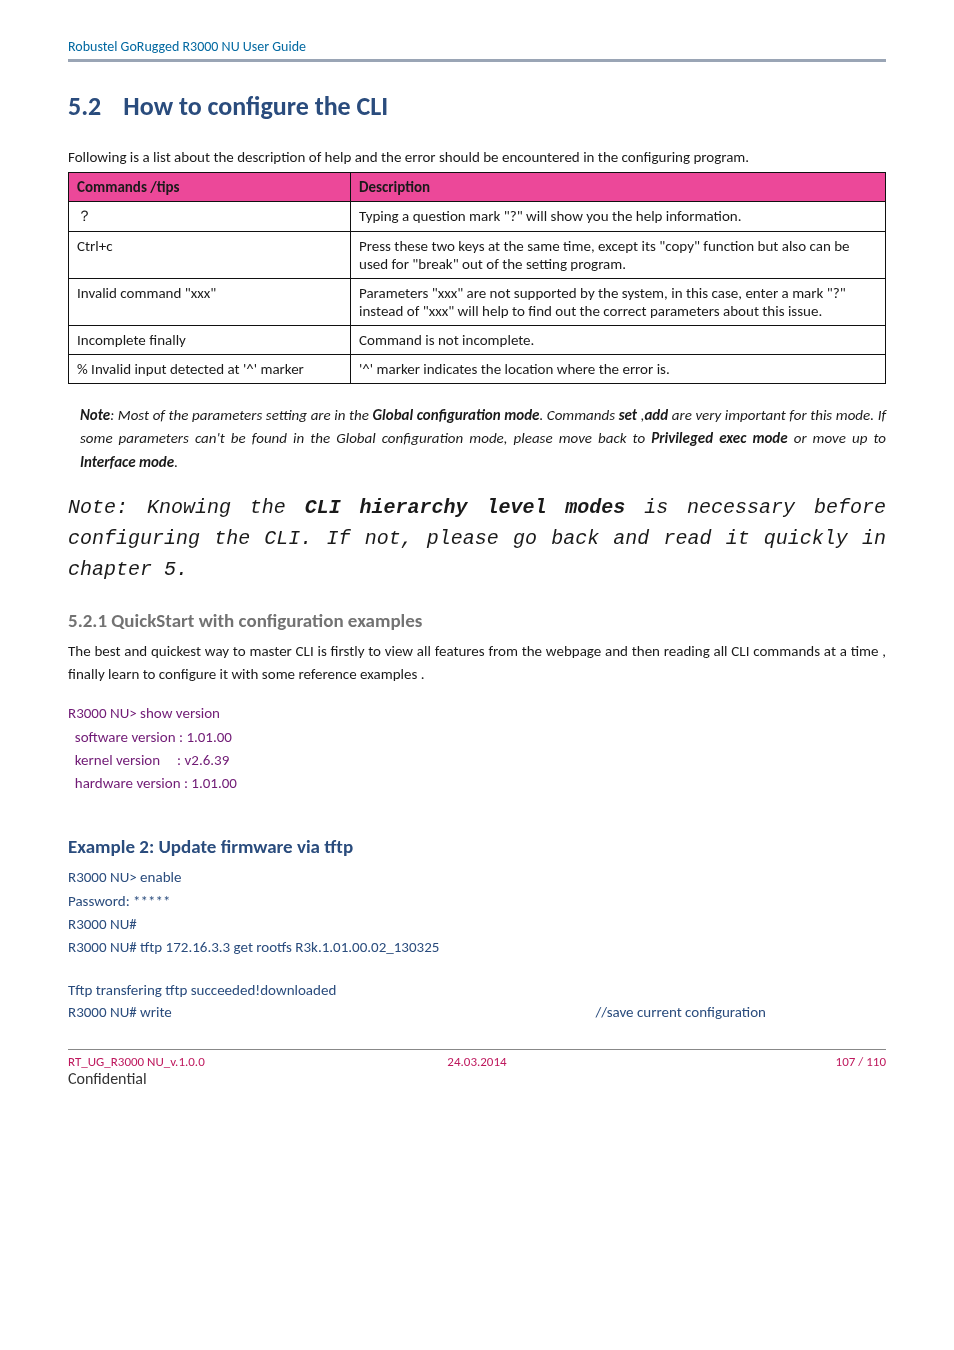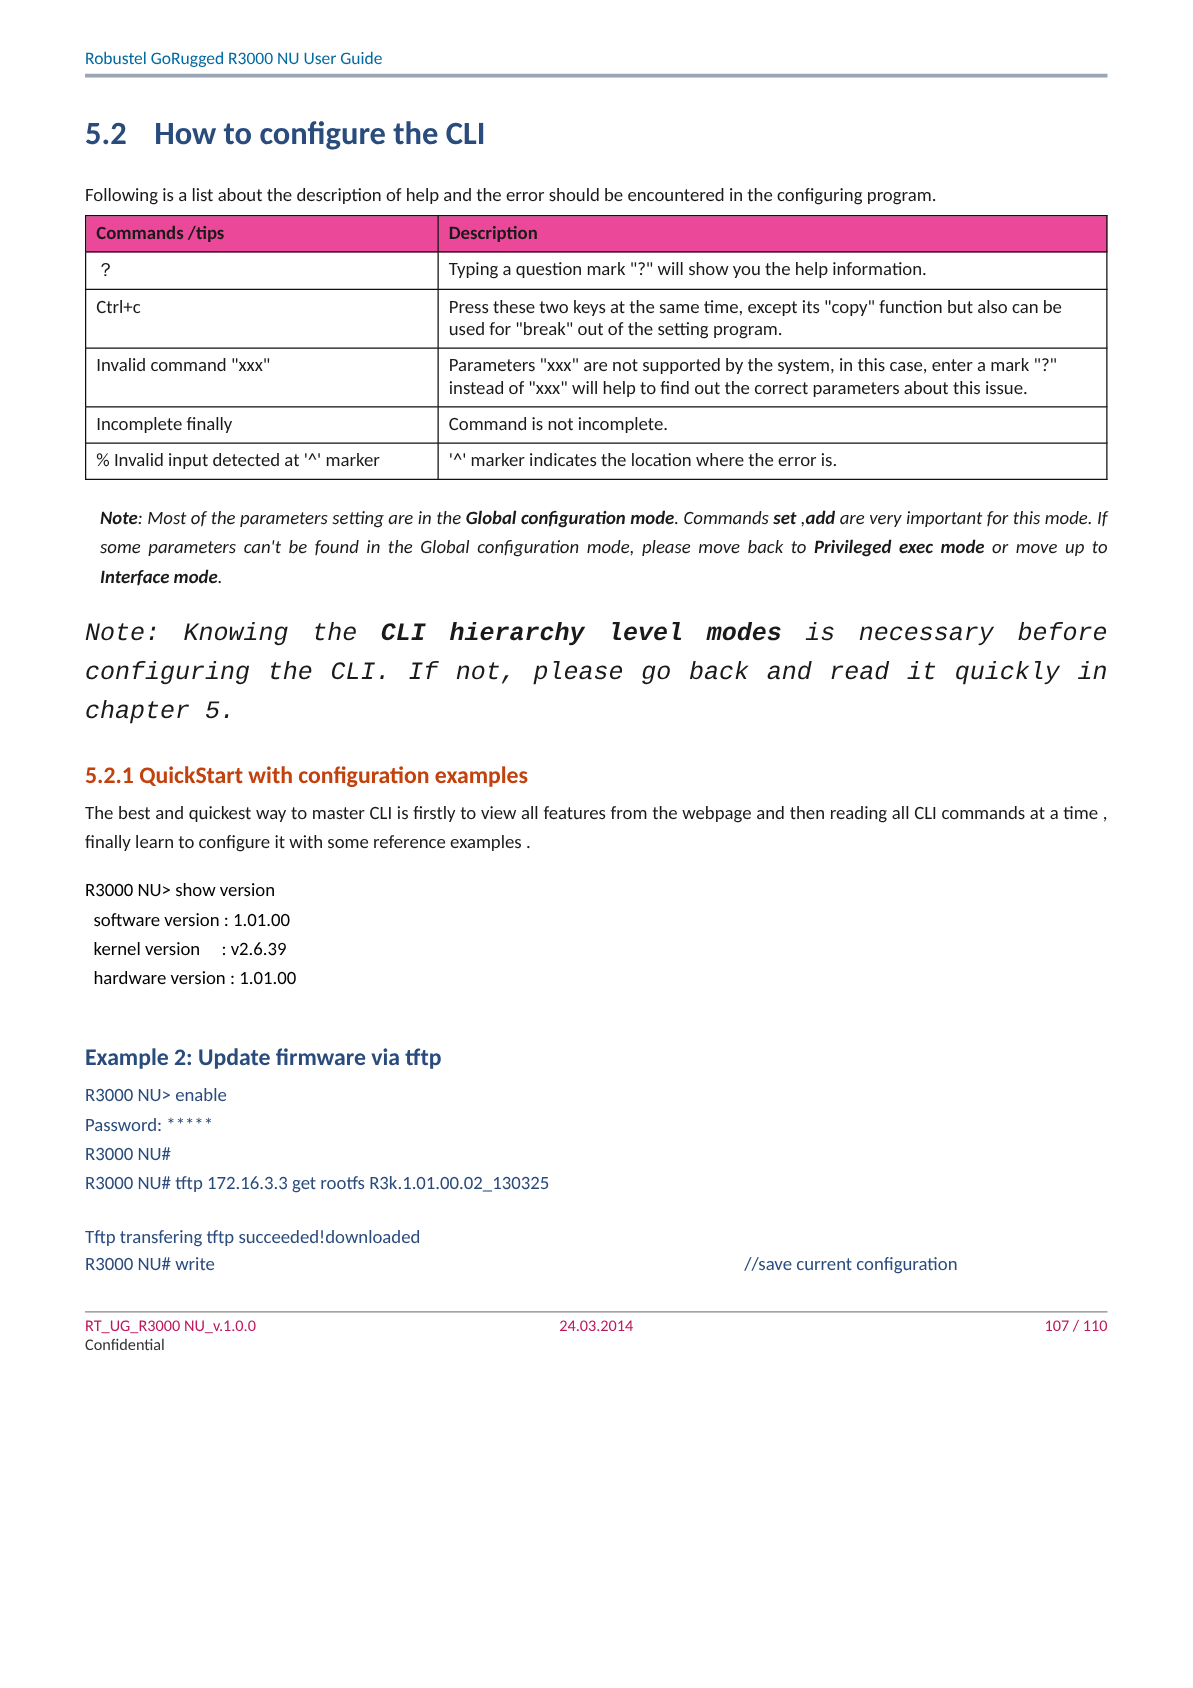--- a/index.html
+++ b/index.html
@@ -61,37 +61,37 @@
     font-size: 20px;
     font-style: italic;
     margin: 0 0 24px 0;
     line-height: 1.55;
     text-align: justify;
     font-family: Liberation Mono, monospace;
   }
   h3.sub {
     font-size: 19px;
     font-weight: 700;
-    color: #c2410c;
+    color: #737373;
     margin: 18px 0 8px 0;
   }
   .para {
     font-size: 15px;
     line-height: 1.55;
     margin: 0 0 16px 0;
     text-align: justify;
   }
   h3.ex {
     font-size: 19px;
     font-weight: 700;
     color: #2a4c7d;
     margin: 0 0 8px 0;
   }
   .cli {
-    color: #000000;
+    color: #701a75;
     font-size: 15px;
     line-height: 1.55;
     margin: 0 0 40px 0;
     white-space: pre;
   }
   .cli2 {
     color: #2a4c7d;
     font-size: 15px;
     line-height: 1.55;
     margin: 0 0 20px 0;
@@ -119,21 +119,21 @@
   .footer {
     display: flex;
     justify-content: space-between;
     font-size: 13px;
     color: #be185d;
   }
   .footer .mid { text-align: center; flex: 1; }
   .footer .left { flex: 1; }
   .footer .right { flex: 1; text-align: right; }
   .confidential {
-    font-size: 13px;
+    font-size: 16px;
     color: #333;
   }
 </style>
 </head>
 <body>
 
 <div class="page">
   <div class="running-head">Robustel GoRugged R3000 NU User Guide</div>
   <hr class="head-rule">
 

